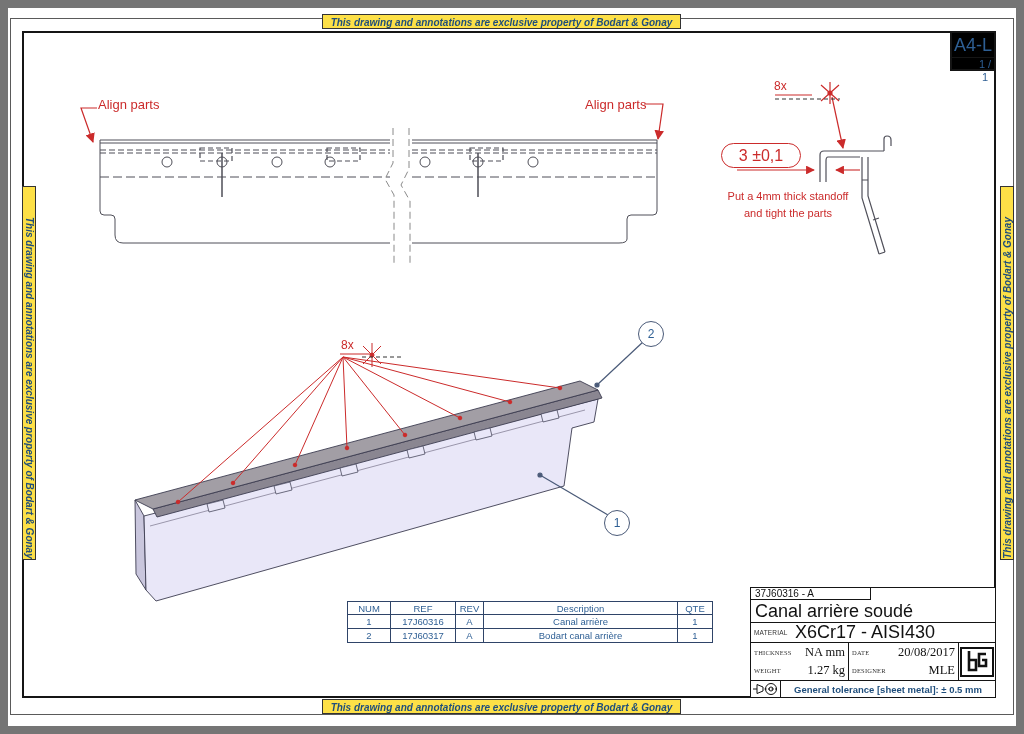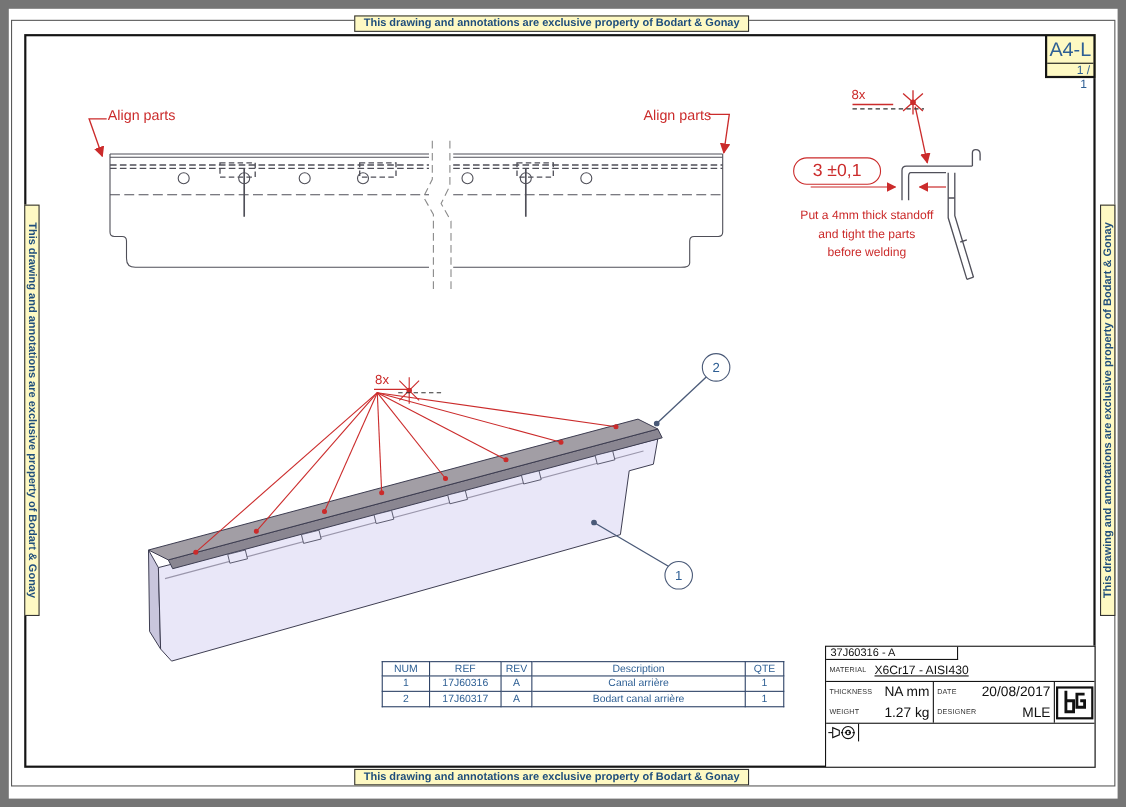--- a/index.html
+++ b/index.html
@@ -2,29 +2,29 @@
 <html><head>
 <meta charset="utf-8">
 <style>
   * { margin:0; padding:0; box-sizing:border-box; }
   body { font-family:"Liberation Sans", sans-serif; }
   .canvas { position:relative; width:1024px; height:734px; background:#757575; overflow:hidden; }
   .page { position:absolute; left:8px; top:8px; width:1008px; height:718px; background:#ffffff; }
   .frame-thin  { position:absolute; left:10px; top:18px; width:1004px; height:697px; border:1px solid #5a5a5a; }
   .frame-thick { position:absolute; left:22px; top:31px; width:974px; height:667px; border:2px solid #151515; }
 
-  .banner { position:absolute; background:#fef9c3; border:1px solid #333; color:#1F4E7C;
-            font-weight:bold; font-size:10px; display:flex; align-items:center; justify-content:center; z-index:6; }
+  .banner { position:absolute; background:#fde047; border:1px solid #333; color:#1F4E7C;
+            font-weight:bold; font-size:10px; display:flex; align-items:flex-end; justify-content:center; z-index:6;font-style:italic; }
   .banner-h { left:322px; width:359px; height:15px; }
   .banner-v { top:186px; width:14px; height:374px; }
   .vert-down { writing-mode:vertical-rl; }
   .vert-up   { writing-mode:vertical-rl; transform:rotate(180deg); }
 
   .a4lbox { position:absolute; left:950px; top:31px; width:46px; height:40px; border:2px solid #151515;
-            background:#fef9c3; z-index:5; text-align:center; }
+            background:#000000; z-index:5; text-align:center; }
   .a4lbox .fmt { font-size:18px; color:#2E5F94; line-height:24px; border-bottom:1px solid #151515; }
   .a4lbox .sht { font-size:11px; color:#2E5F94; line-height:13px;padding-left:24px; }
 
   svg { position:absolute; overflow:visible; }
   .red-label { position:absolute; color:#CB2B2B; font-size:13px; white-space:nowrap; z-index:4; }
   .note { position:absolute; left:698px; top:188px; width:180px; text-align:center; color:#CB2B2B;
           font-size:11px; line-height:17px; z-index:4; }
   .stadium { position:absolute; left:721px; top:143px; width:80px; height:25px; border:1.5px solid #CB2B2B;
              border-radius:13px; color:#CB2B2B; font-size:16px; display:flex; align-items:center;
              justify-content:center; z-index:4; background:transparent; }
@@ -40,22 +40,22 @@
 
   .tblock { position:absolute; left:750px; top:587px; width:246px; height:111px; border:1px solid #151515;
             background:#fff; z-index:5; color:#111; }
   .tb-r1 { height:12px; }
   .tb-r1 .num { width:120px; height:12px; border-right:1px solid #151515; border-bottom:1px solid #151515;
                 font-size:10px; line-height:11px; padding-left:4px; }
   .tb-r2 { height:23px; border-bottom:1px solid #151515; font-size:18px; line-height:22px; padding-left:4px; }
   .tb-r3 { height:20px; border-bottom:1px solid #151515; display:flex; align-items:center; }
   .lbl { font-size:6.5px; color:#333; letter-spacing:.2px; }
   .tb-r3 .lbl { width:44px; padding-left:3px; }
-  .tb-r3 .val { font-size:11px;text-decoration:underline; }
-  .tb-r4 { height:38px; border-bottom:1px solid #151515; display:flex; }
+  .tb-r3 .val { font-size:18px; }
+  .tb-r4 { height:38px; border-bottom:1px solid #151515; display:flex;font-family:Liberation Serif, serif; }
   .tb-cell { display:flex; flex-direction:column; }
   .tb-cell .sub { flex:1; display:flex; align-items:center; padding:0 3px; }
   .tb-cell .sub .lbl { flex:1; }
   .tb-cell .sub .val { font-size:12.5px; }
   .cellA { width:98px; border-right:1px solid #151515; }
   .cellB { width:110px; border-right:1px solid #151515; }
   .cellC { flex:1; display:flex; align-items:center; justify-content:center; }
   .logo { width:34px; height:30px; border:2.5px solid #111; display:flex; align-items:center; justify-content:center; }
   .tb-r5 { height:16px; display:flex; align-items:stretch; }
   .icon-cell { width:30px; border-right:1px solid #151515; display:flex; align-items:center; justify-content:center; }
@@ -143,21 +143,20 @@
     <g stroke="#CB2B2B" stroke-width="1.1" fill="none">
       <path d="M37,100 H114" marker-end="url(#arr)"></path>
       <path d="M160,100 H136" marker-end="url(#arr)"></path>
     </g>
   </svg>
   <div class="red-label" style="left:774px; top:79px; font-size:12px;">8x</div>
   <div class="stadium">3 ±0,1</div>
   <div class="note">
     <div>Put a 4mm thick standoff</div>
     <div>and tight the parts</div>
-    <div>before welding</div>
   </div>
 
   <svg style="left:120px; top:318px;" width="560" height="300" viewBox="0 0 560 300">
     <g stroke="#3c3c50" stroke-width="0.9">
       <polygon points="15,182 24,198 26,272 16,256" fill="#c9c6dd"></polygon>
       <polygon points="24,198 478,81 474,104 452,110 444,168 36,283 26,272" fill="#E9E7F8"></polygon>
       <polygon points="33,191 478,72 482,80 37,199" fill="#8a8691"></polygon>
       <polygon points="15,182 460,63 478,72 33,191" fill="#A29EA5"></polygon>
     </g>
     <path d="M30,208 L465,92" stroke="#9a96ab" stroke-width="1" fill="none"></path>
@@ -225,20 +224,21 @@
       <td>Bodart canal arrière</td>
       <td>1</td>
     </tr>
   </tbody>
     </table>
 
   <div class="tblock">
     <div class="tb-r1">
       <div class="num">37J60316 - A</div>
     </div>
+    <div class="tb-r2">Canal arrière soudé</div>
     <div class="tb-r3">
       <span class="lbl">MATERIAL</span>
       <span class="val">X6Cr17 - AISI430</span>
     </div>
     <div class="tb-r4">
       <div class="tb-cell cellA">
         <div class="sub">
           <span class="lbl">THICKNESS</span>
           <span class="val">NA mm</span>
         </div>
@@ -273,15 +273,16 @@
         <svg width="27" height="14" viewBox="0 0 27 14">
           <g stroke="#111" stroke-width="1" fill="none">
             <path d="M1,7 H5"></path>
             <polygon points="5,2.5 5,11.5 11,9 11,5"></polygon>
             <circle cx="19" cy="7" r="5.5"></circle>
             <circle cx="19" cy="7" r="2"></circle>
             <path d="M12.5,7 H25.5" stroke-dasharray="2,1.5"></path>
           </g>
         </svg>
       </div>
+      <div class="tol">General tolerance [sheet metal]: ± 0.5 mm</div>
     </div>
   </div>
 </div>
 
 </body></html>

